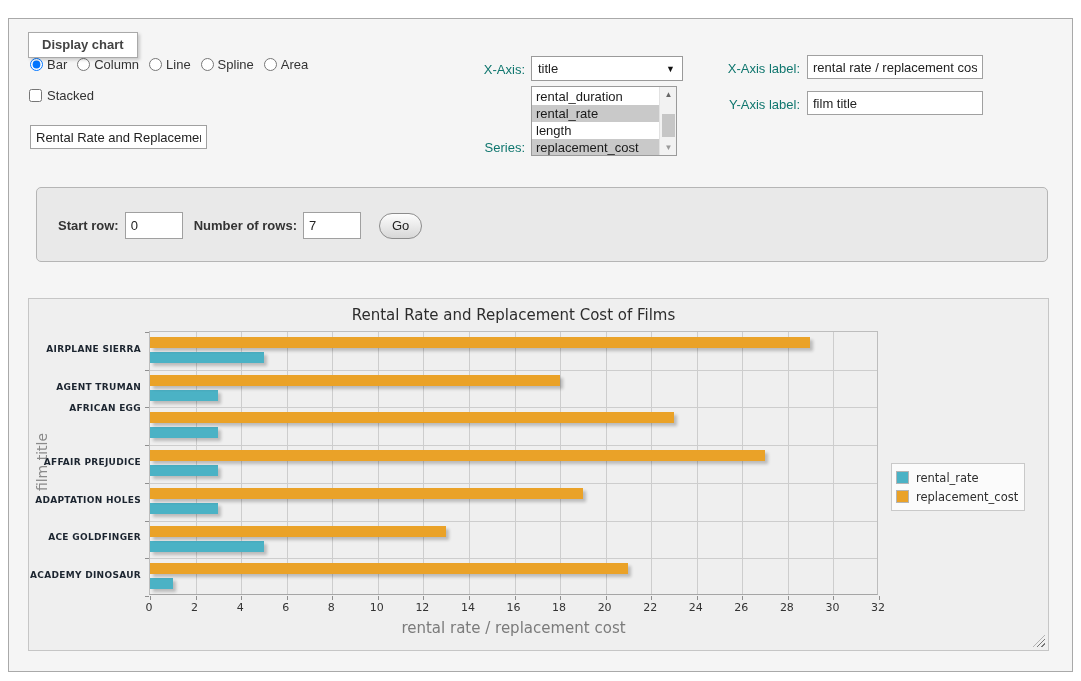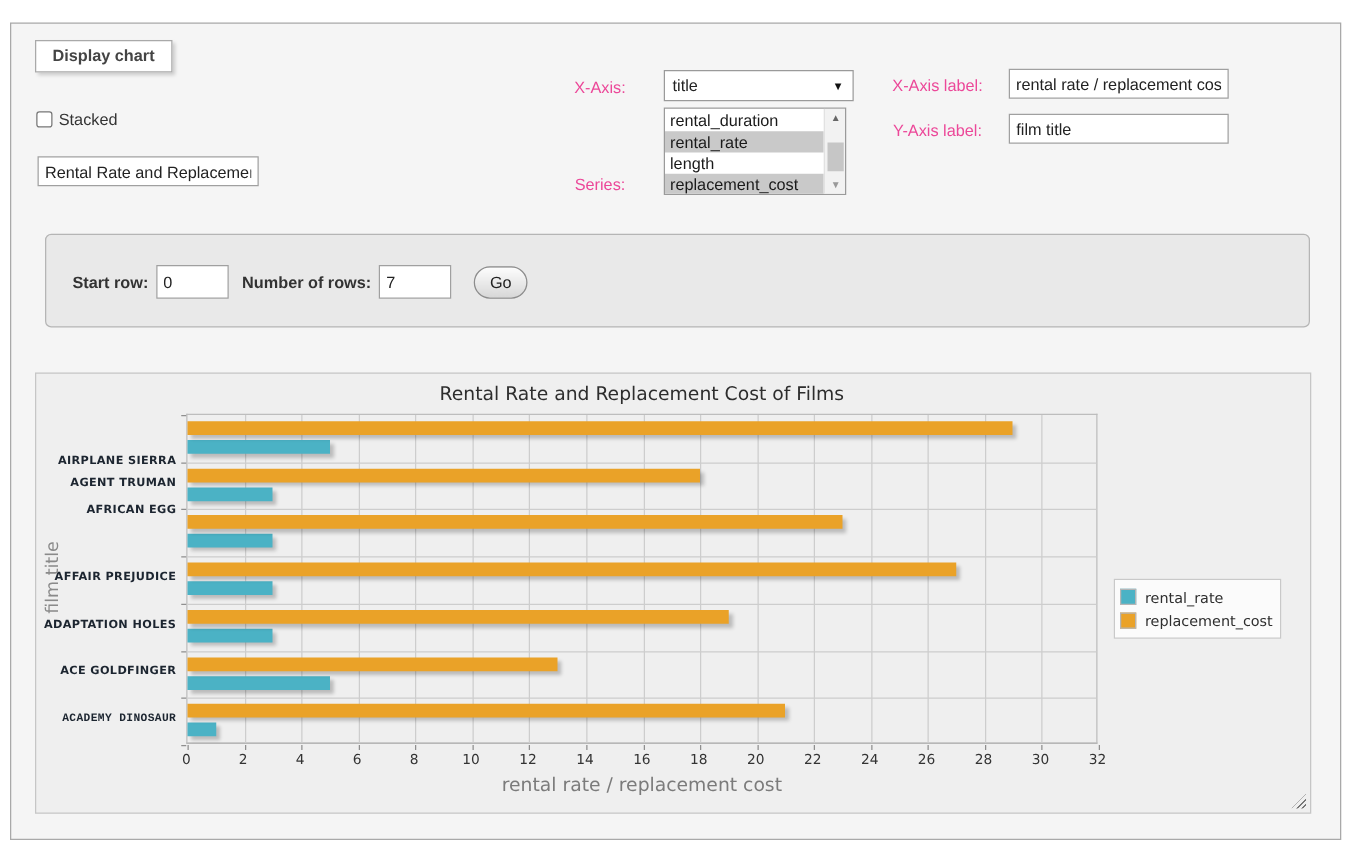--- a/index.html
+++ b/index.html
@@ -15,21 +15,21 @@
               font-size:13px; color:#444; box-shadow:2px 2px 3px rgba(0,0,0,0.18); z-index:5;margin-top:24px; }
 
   
   .radio-row { position:absolute; left:30px; top:57px; display:flex; align-items:center; gap:6px; }
   .radio-row label { display:flex; align-items:center; gap:4px; margin-right:4px; }
   .stacked-row { position:absolute; left:29px; top:88px; display:flex; align-items:center; gap:5px; }
   input[type=text] { border:1px solid #a0a0a0; background:#fff; font-family:"Liberation Sans",sans-serif;
               font-size:13px; color:#222; padding:3px 5px; }
   .title-input { position:absolute; left:30px; top:125px; width:177px; height:24px; }
 
-  .lbl { position:absolute; text-align:center; color:#ec4899; }
+  .lbl { position:absolute; text-align:right; color:#0f766e; }
   .xaxis-lbl   { left:435px; top:62px;  width:90px; }
   .series-lbl  { left:435px; top:140px; width:90px; }
   .xlabel-lbl  { left:700px; top:61px;  width:100px; }
   .ylabel-lbl  { left:700px; top:97px;  width:100px; }
 
   .select-box { position:absolute; left:531px; top:56px; width:152px; height:25px;
               background:#fff; border:1px solid #9a9a9a; display:flex; align-items:center;
               padding-left:6px; color:#222; cursor:default; }
   .select-box .arrow { position:absolute; right:7px; top:7px; font-size:9px; color:#111; }
 
@@ -89,20 +89,42 @@
               background:repeating-linear-gradient(135deg, transparent 0 2px, #777 2px 3px);
               clip-path:polygon(100% 0, 100% 100%, 0 100%); cursor:se-resize; }
 </style>
 </head>
 <body>
 
 <div id="root">
   <div class="fieldset"></div>
   <div class="fieldset-legend">Display chart</div>
 
+  <div class="radio-row" id="radio-row">
+      <label>
+        <input type="radio" name="chartType" checked="" style="">
+        <span>Bar</span>
+      </label>
+      <label>
+        <input type="radio" name="chartType" style="">
+        <span>Column</span>
+      </label>
+      <label>
+        <input type="radio" name="chartType" style="">
+        <span>Line</span>
+      </label>
+      <label>
+        <input type="radio" name="chartType" style="">
+        <span>Spline</span>
+      </label>
+      <label>
+        <input type="radio" name="chartType" style="">
+        <span>Area</span>
+      </label>
+    </div>
 
   <div class="stacked-row">
     <input type="checkbox" id="stacked-cb" style="">
     <span>Stacked</span>
   </div>
 
   <input type="text" class="title-input" value="Rental Rate and Replacement Cost of Films" style="">
 
   <div class="lbl xaxis-lbl">X-Axis:</div>
   <div class="select-box">
@@ -217,27 +239,27 @@
         <span style="left: 530.062px;">18</span>
         <span style="left: 575.625px;">20</span>
         <span style="left: 621.188px;">22</span>
         <span style="left: 666.75px;">24</span>
         <span style="left: 712.312px;">26</span>
         <span style="left: 757.875px;">28</span>
         <span style="left: 803.438px;">30</span>
         <span style="left: 849px;">32</span>
       </div>
     <div id="cat-labels">
-        <div class="cat-label" style="top: 44.8571px; margin-top: 20px;">AIRPLANE SIERRA</div>
+        <div class="cat-label" style="top: 44.8571px;">AIRPLANE SIERRA</div>
         <div class="cat-label" style="top: 82.5714px;">AGENT TRUMAN</div>
         <div class="cat-label" style="top: 104px;">AFRICAN EGG</div>
         <div class="cat-label" style="top: 158px;">AFFAIR PREJUDICE</div>
         <div class="cat-label" style="top: 195.714px;">ADAPTATION HOLES</div>
         <div class="cat-label" style="top: 233.429px;">ACE GOLDFINGER</div>
-        <div class="cat-label" style="top: 271.143px; font-family: Liberation Mono, monospace;">ACADEMY DINOSAUR</div>
+        <div class="cat-label" style="top: 271.143px;">ACADEMY DINOSAUR</div>
       </div>
     <div class="x-axis-title">rental rate / replacement cost</div>
     <div class="y-axis-title">film title</div>
     <div class="legend" id="legend">
         <div class="legend-item">
           <div class="legend-swatch" style="background: rgb(75, 178, 197);"></div>
           <div class="legend-label">rental_rate</div>
         </div>
         <div class="legend-item">
           <div class="legend-swatch" style="background: rgb(234, 162, 40);"></div>

